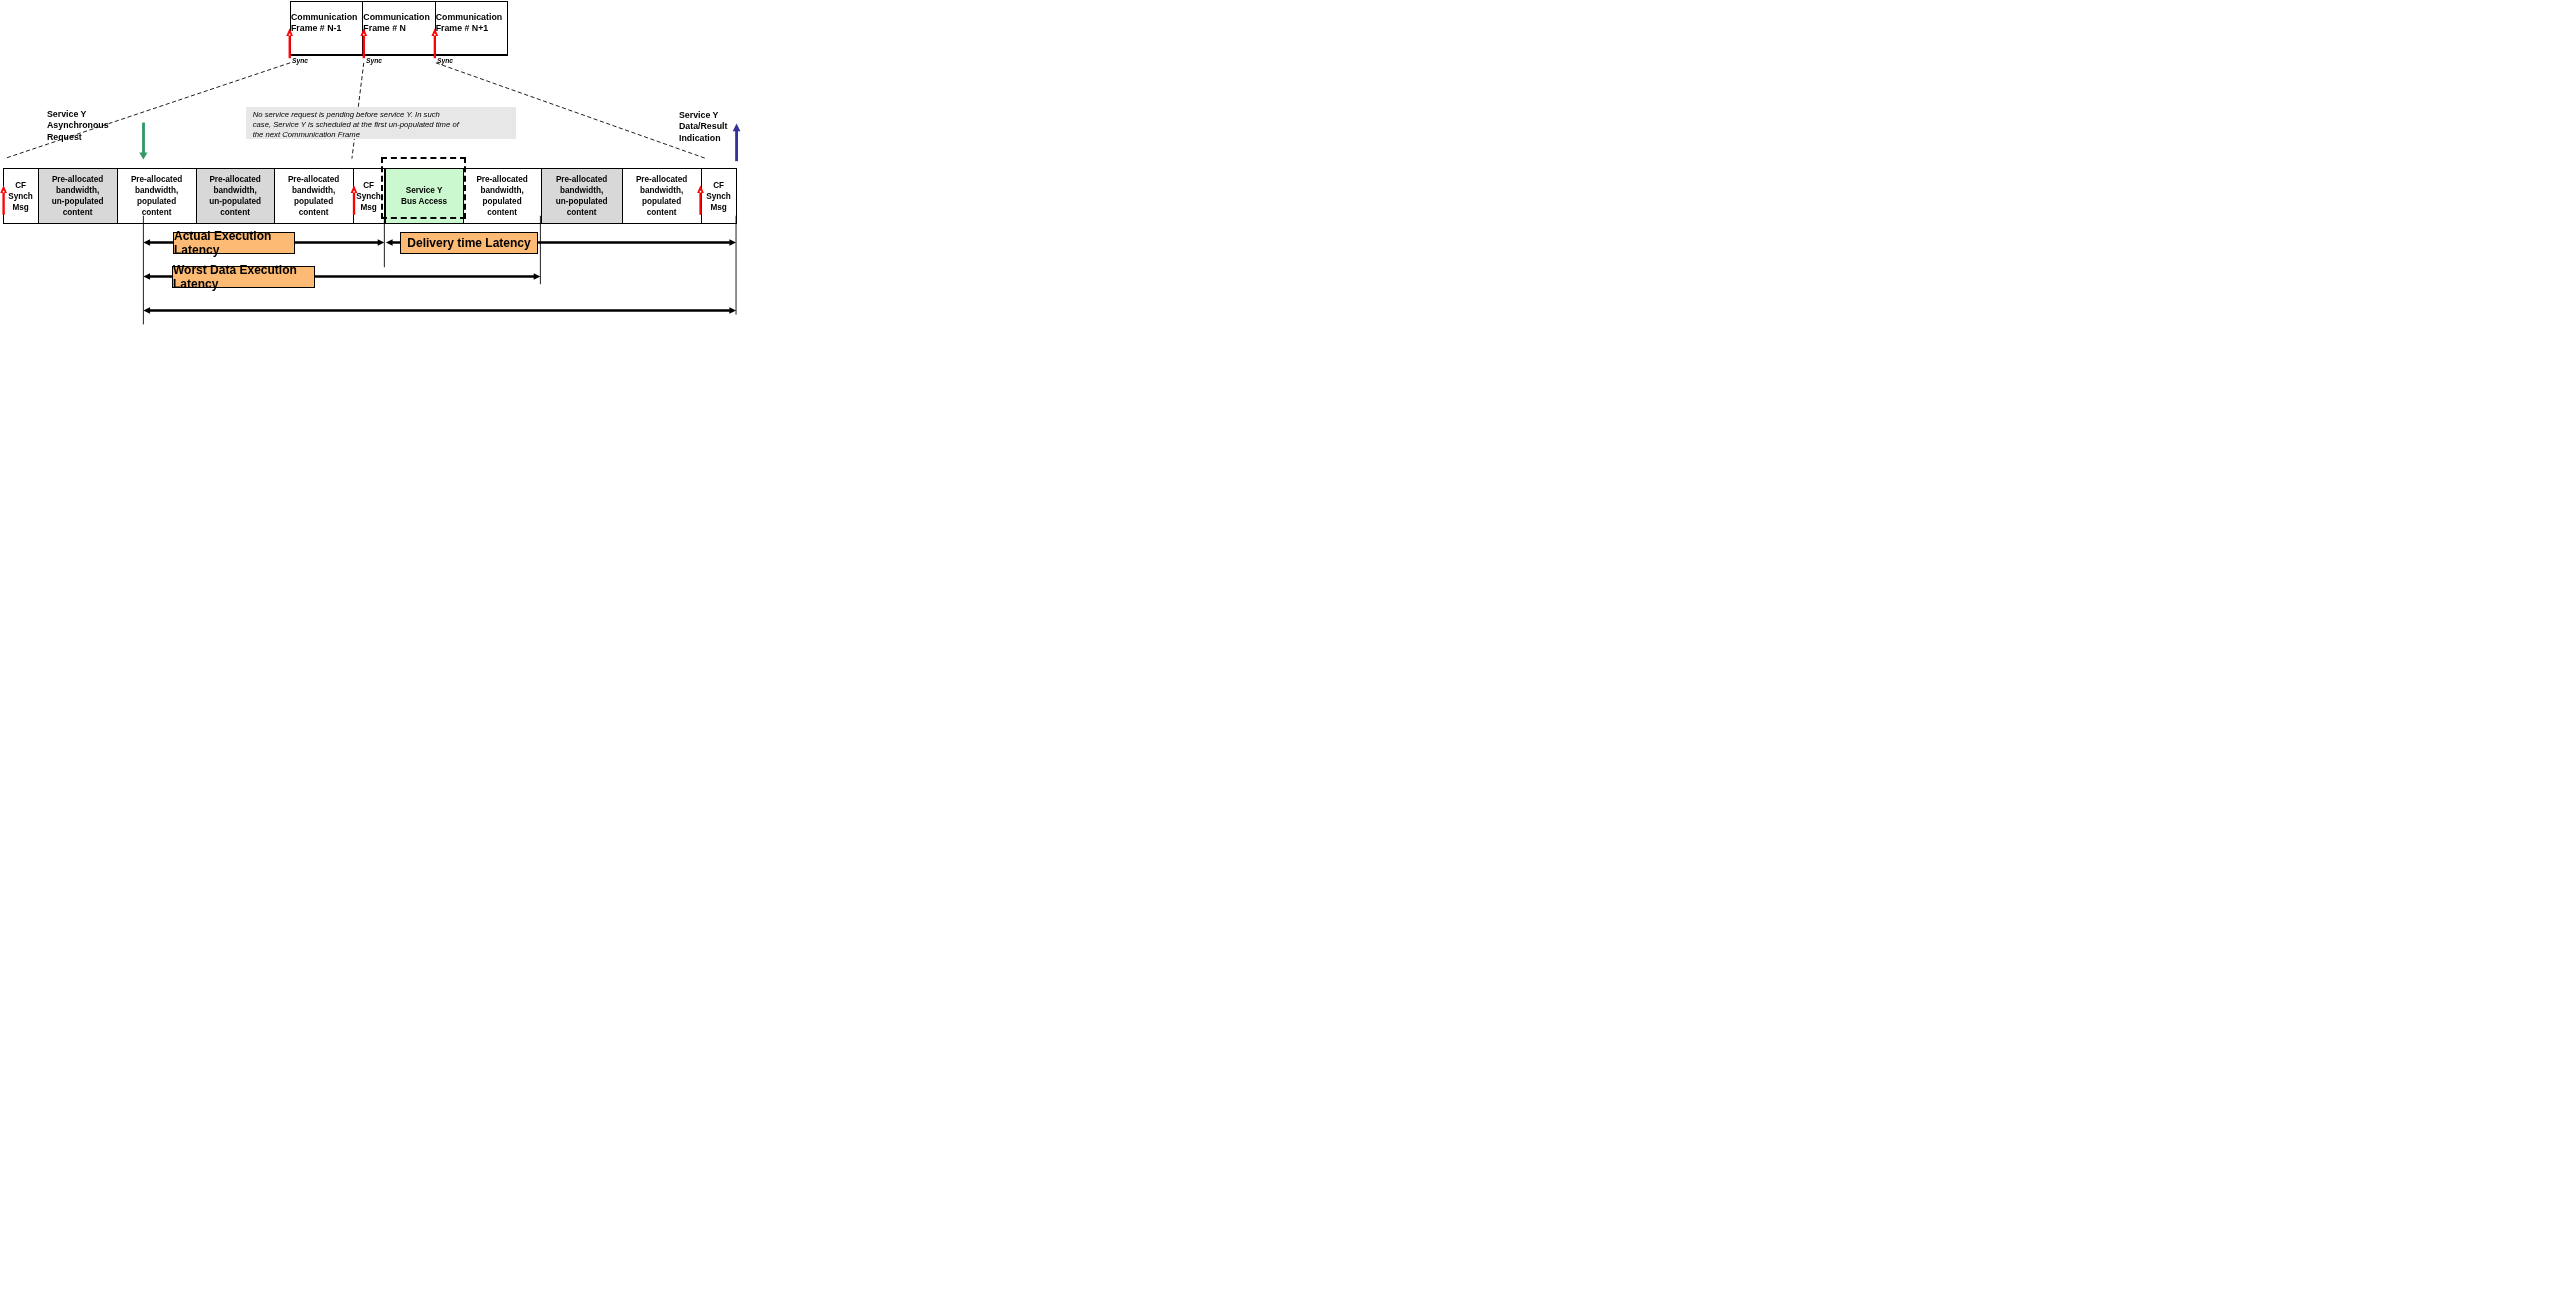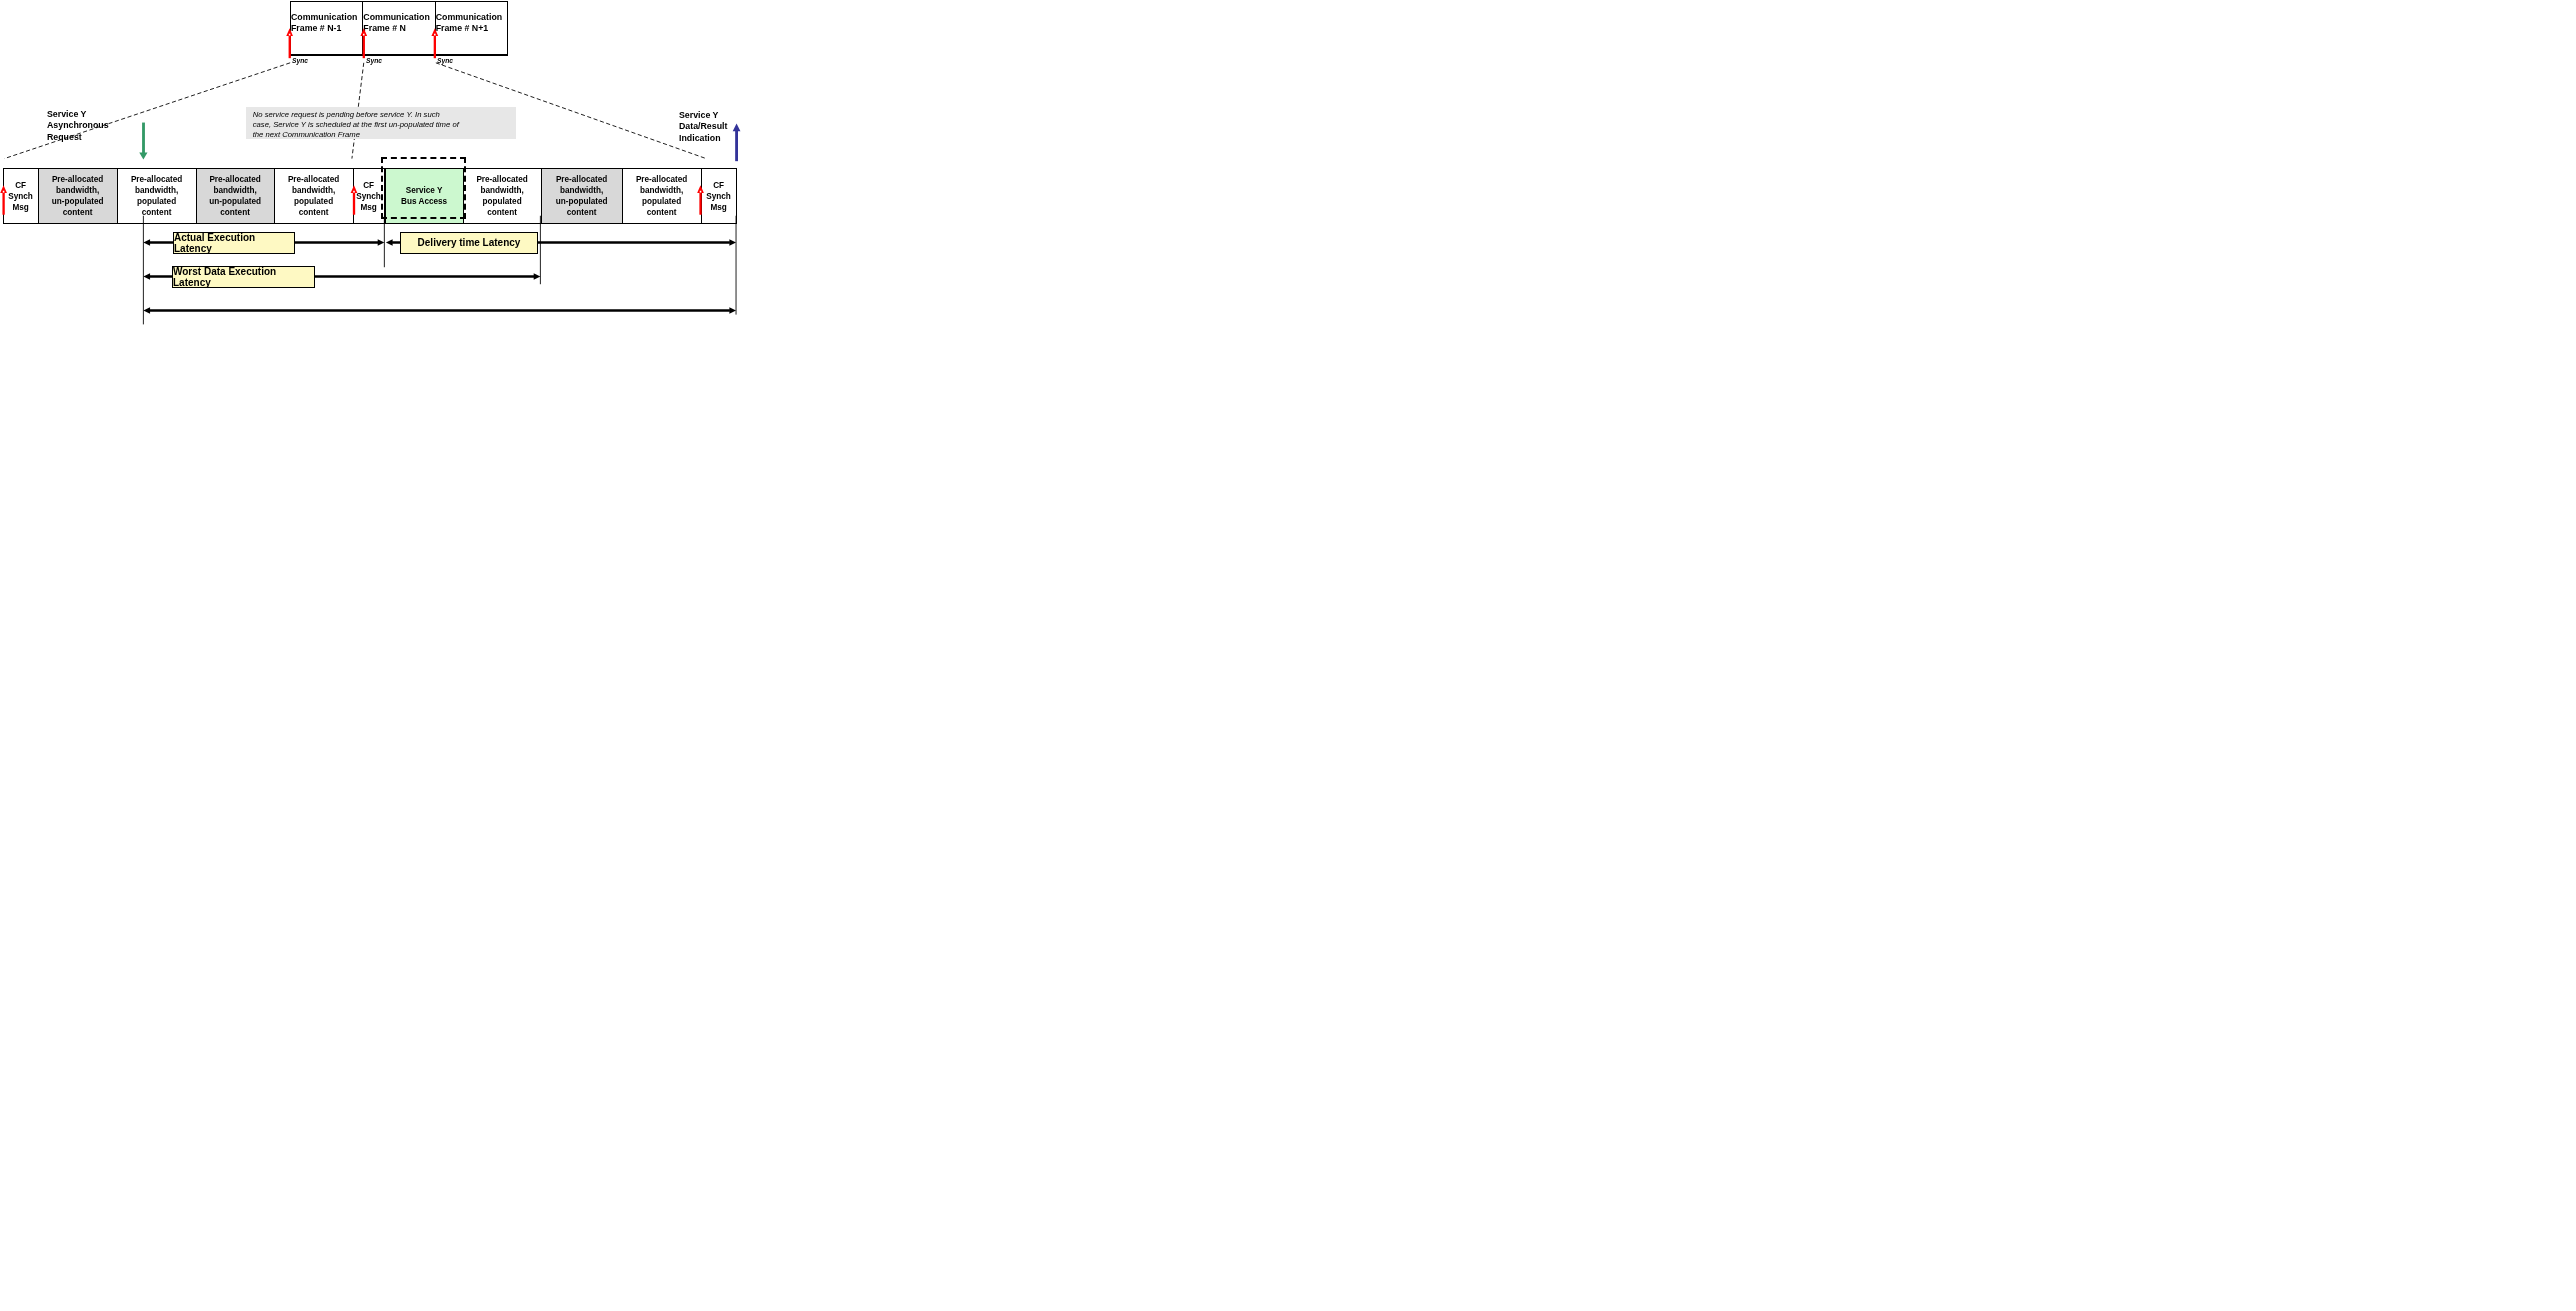--- a/index.html
+++ b/index.html
@@ -32,23 +32,23 @@
   #timeline{position:absolute;left:2.6px;top:168px;width:735px;height:48px;z-index:2;}
   .slot{position:absolute;top:0;height:56px;border:1px solid #000;box-sizing:border-box;
         display:flex;align-items:center;justify-content:center;text-align:center;
         font-weight:bold;font-size:8.2px;line-height:11px;color:#000;background:#fff;}
   .slot.gray{background:#d8d8d8;}
   .slot.green{background:#ccf8cf;}
   #busaccess-dashed{position:absolute;left:381px;top:157px;width:85px;height:62px;z-index:4;
                     border:2.3px dashed #000;box-sizing:border-box;pointer-events:none;}
 
   
-  .lat-box{position:absolute;z-index:4;background:#fef9c3;border:1px solid #000;border-top-width:1.8px;
+  .lat-box{position:absolute;z-index:4;background:#fdba74;border:1px solid #000;border-top-width:1.8px;
            border-bottom-width:1.8px;box-sizing:border-box;display:flex;align-items:center;
-           justify-content:center;font-weight:bold;font-size:10px;color:#000;}
+           justify-content:center;font-weight:bold;font-size:12px;color:#000;}
   #lat-actual{left:173px;top:232px;width:122px;height:21.6px;}
   #lat-delivery{left:400px;top:232px;width:138px;height:21.6px;}
   #lat-worst{left:172px;top:266px;width:143px;height:21.6px;}
   #lat-service{left:172px;top:300px;width:83px;height:29px;margin-top:48px;}
 </style>
 </head>
 <body>
 
 <div id="canvas">
 

